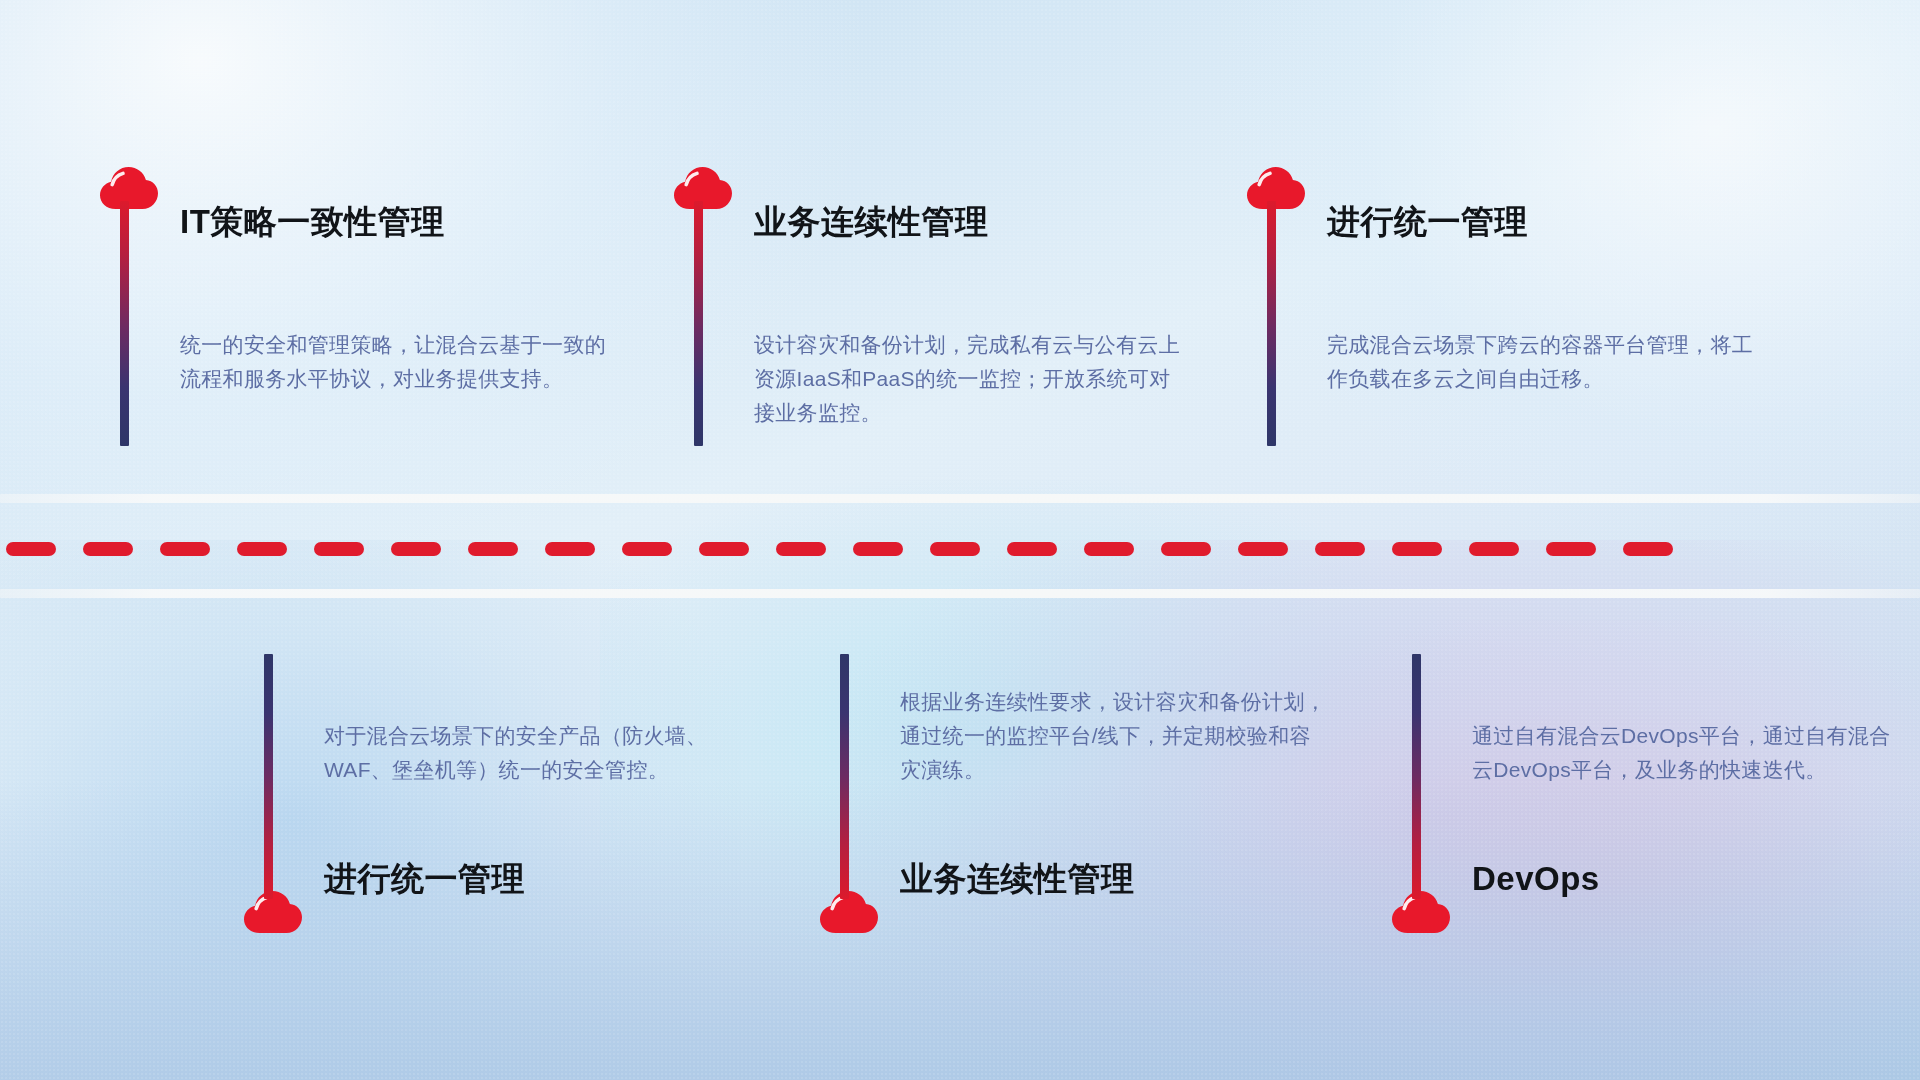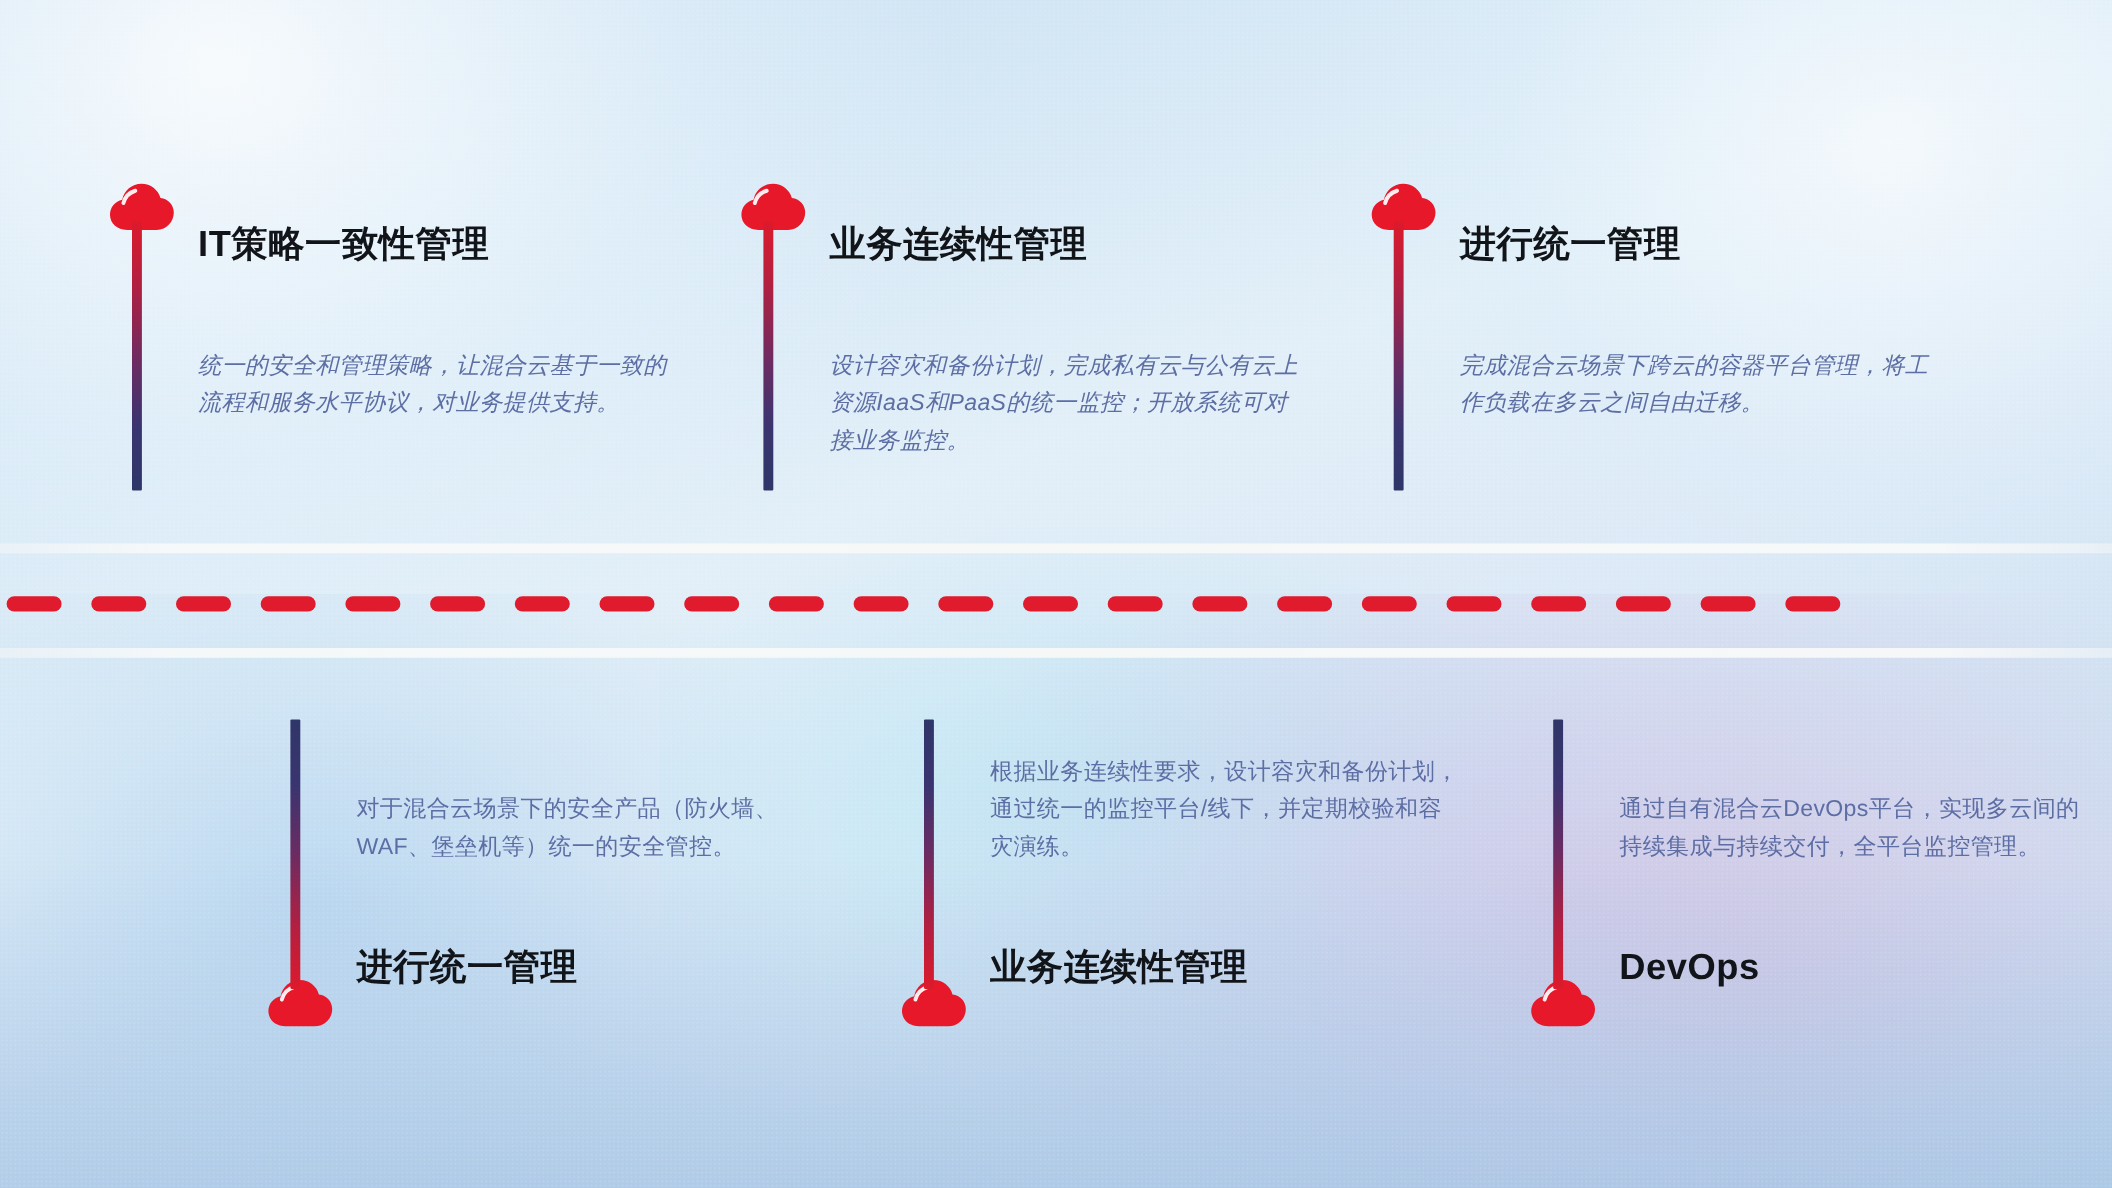--- a/index.html
+++ b/index.html
@@ -84,21 +84,21 @@
   }
   .desc{
     font-size:21px;line-height:1.62;color:#5d6ea4;letter-spacing:.3px;
     font-weight:400;
   }
 
   
   .row-top .cloud{position:absolute;top:0;left:0;}
   .row-top .stem{position:absolute;left:22px;top:36px;height:245px;}
   .row-top .title{position:absolute;left:82px;top:40px;}
-  .row-top .desc{position:absolute;left:82px;top:151px;width:430px;font-style:italic;}
+  .row-top .desc{position:absolute;left:82px;top:163px;width:430px;}
 
   
   .row-bot .cloud{position:absolute;bottom:0;left:0;}
   .row-bot .stem{position:absolute;left:22px;bottom:36px;height:245px;}
   .row-bot .title{position:absolute;left:82px;bottom:40px;}
   .row-bot .desc{position:absolute;left:82px;bottom:148px;width:430px;}
 </style>
 </head>
 <body>
 
@@ -205,16 +205,16 @@
 
   <div class="col row-bot" style="left:1390px;top:625px;width:470px;height:310px;">
     <span class="cloud">
       <svg viewBox="0 0 62 46" xmlns="http://www.w3.org/2000/svg">
         <path d="M17.5 44C8.4 44 2 37.8 2 30.2c0-6.6 4.7-12.1 11.1-13.5C14.6 8.3 21.9 2 30.7 2c8.2 0 15.2 5.5 17.2 13 7 .6 12.1 6.3 12.1 13.2C60 36.4 53.6 44 44.4 44z" fill="#e8182b"></path>
         <path d="M14.2 19.6c1.4-5.4 5.5-9.6 10.8-11.2" stroke="#ffffff" stroke-width="3.6" stroke-linecap="round" fill="none" opacity=".92"></path>
       </svg>
     </span>
     <span class="stem stem-bottom"></span>
     <div class="title">DevOps</div>
-    <div class="desc">通过自有混合云DevOps平台，实现多云间的持续集成与持续交付，全平台监控管理。</div>
+    <div class="desc">通过自有混合云DevOps平台，通过自有混合云DevOps平台，及业务的快速迭代。</div>
   </div>
 
 </div>
 
 </body></html>

